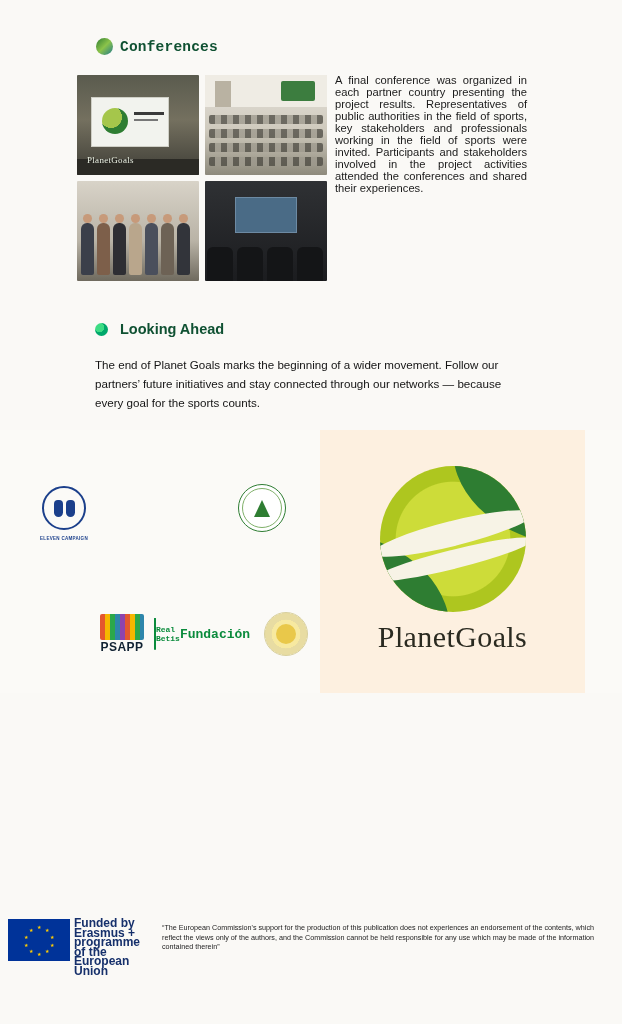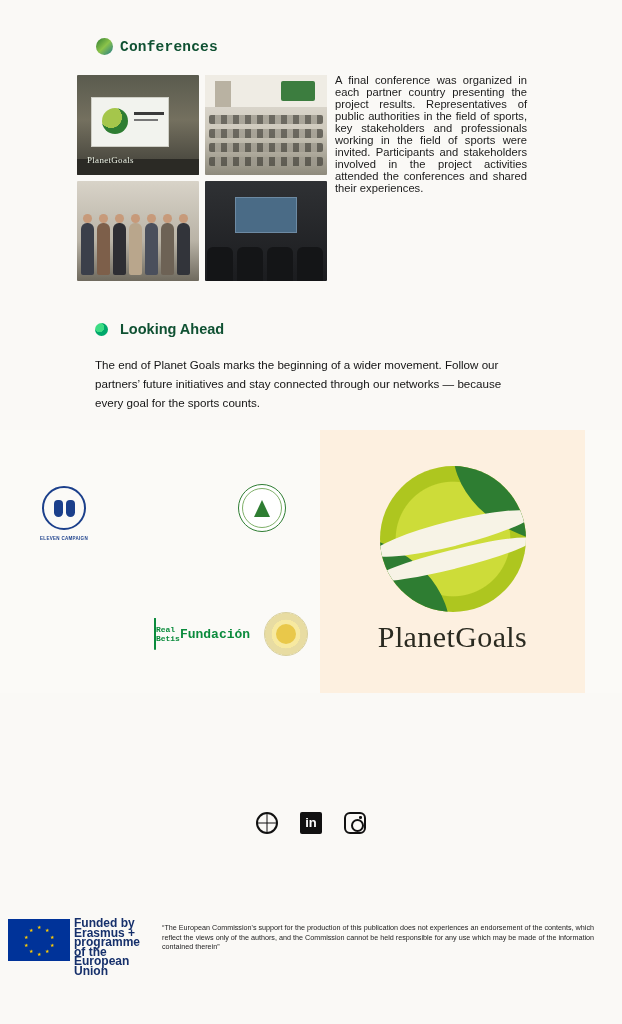--- a/index.html
+++ b/index.html
@@ -384,20 +384,24 @@
       </div>
 
 
       <div class="logo-cell lg-seal" style="left:220px; top:42px;">
         <div class="seal">
             <span class="tree"></span>
           </div>
       </div>
 
 
+      <div class="logo-cell lg-psapp" style="left:80px; top:168px;">
+        <span class="band"></span>
+        <span class="t">PSAPP</span>
+      </div>
 
       <div class="logo-cell lg-betis" style="left:160px; top:168px;">
         <span class="crest"></span>
         <span class="t1">Real Betis</span>
         <span class="t2">Fundación</span>
       </div>
 
       <div class="logo-cell lg-sun" style="left:244px; top:168px;">
         <div class="sun">
             <span class="core"></span>
@@ -410,25 +414,20 @@
       <div class="pg-globe">
         <span class="leaf-top"></span>
         <span class="leaf-bottom"></span>
         <span class="wave1"></span>
         <span class="wave2"></span>
       </div>
       <div class="pg-name">PlanetGoals</div>
     </div>
   </div>
 
-  <div class="social">
-    <span class="ic ic-globe"></span>
-    <span class="ic ic-li">in</span>
-    <span class="ic ic-ig"></span>
-  </div>
 
   <div class="footer">
     <div class="eu-flag">
       <span class="star" style="left:29px;top:6px;">★</span>
       <span class="star" style="left:37px;top:9px;">★</span>
       <span class="star" style="left:42px;top:16px;">★</span>
       <span class="star" style="left:42px;top:24px;">★</span>
       <span class="star" style="left:37px;top:30px;">★</span>
       <span class="star" style="left:29px;top:33px;">★</span>
       <span class="star" style="left:21px;top:30px;">★</span>

